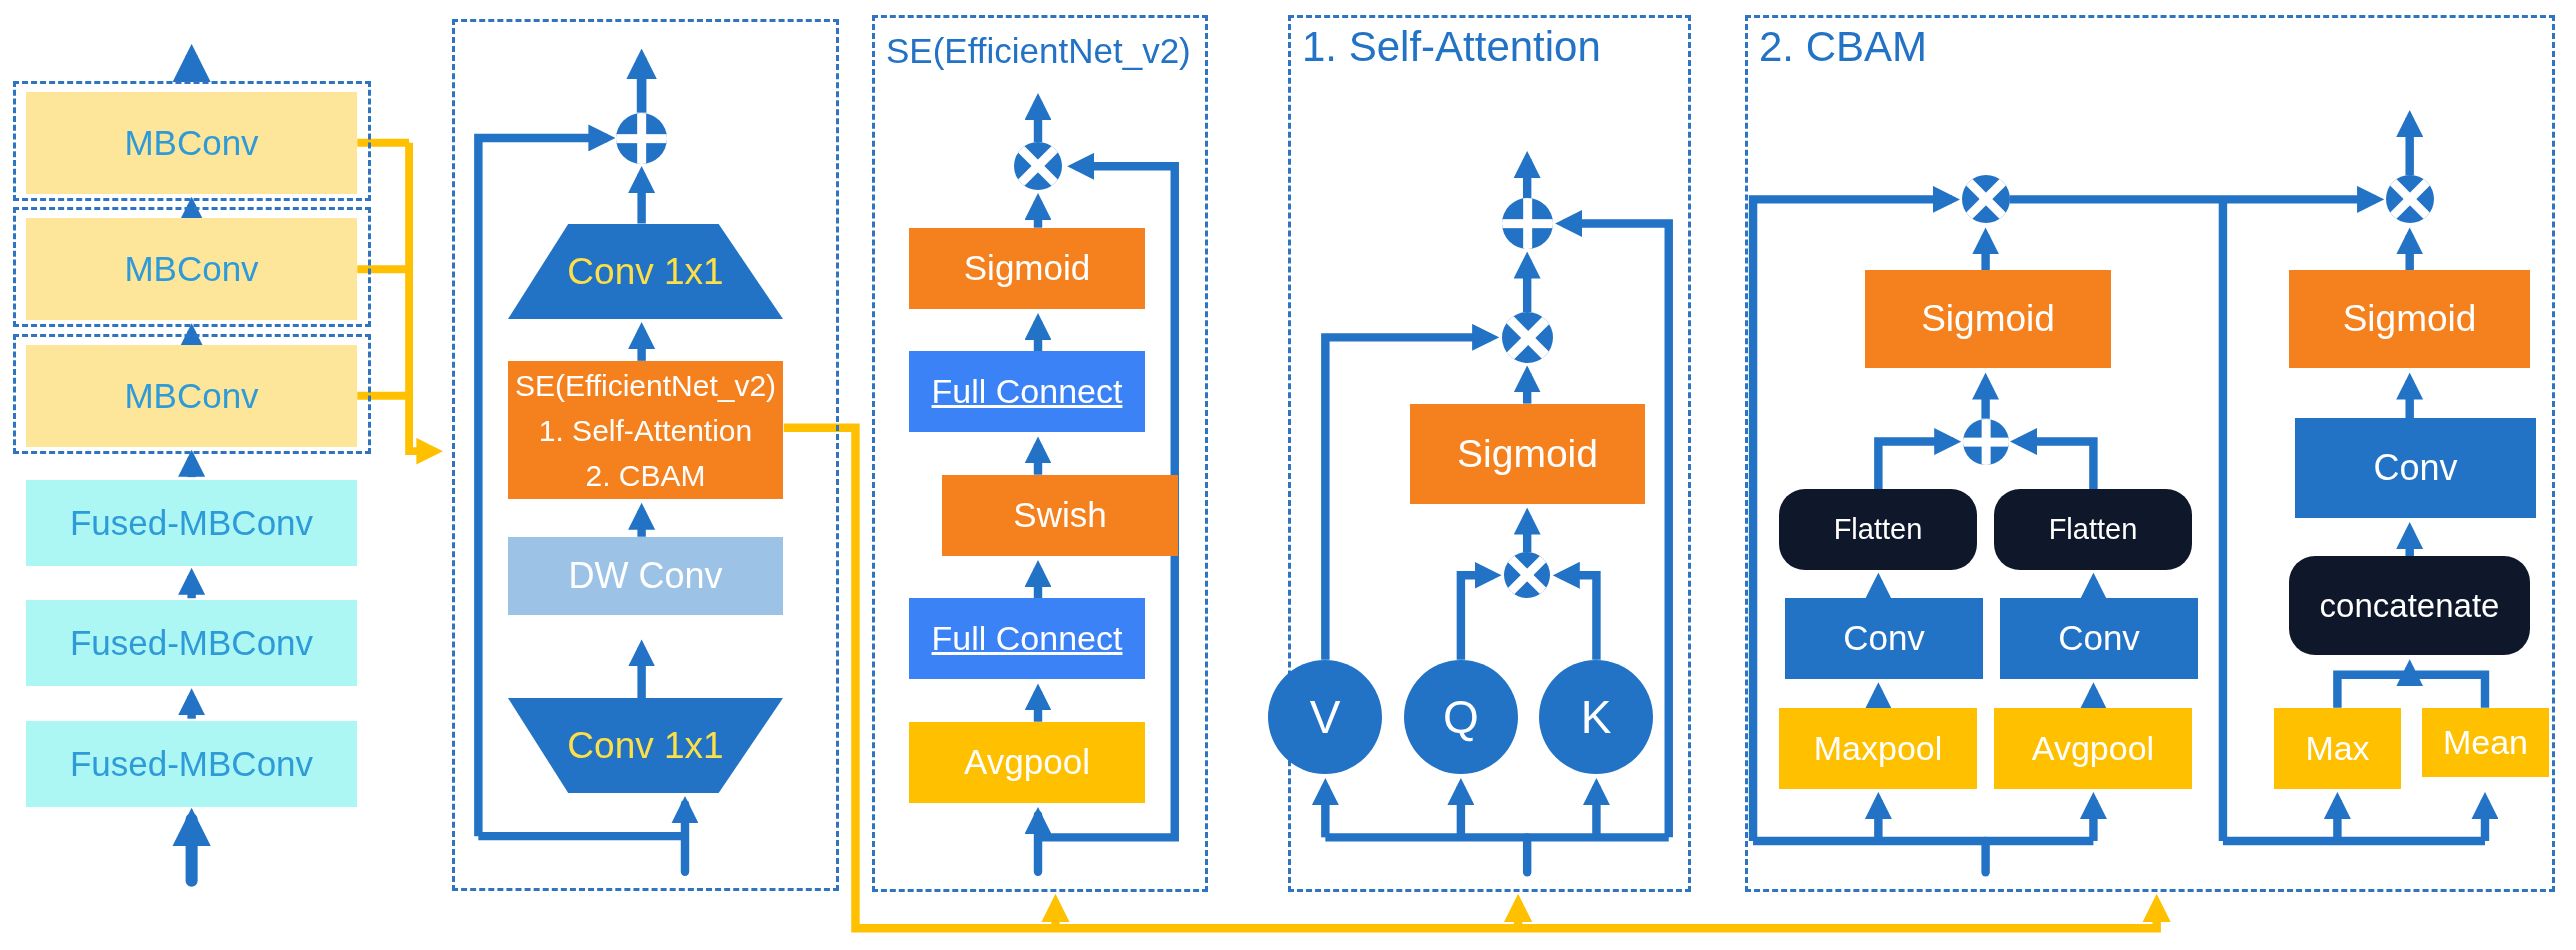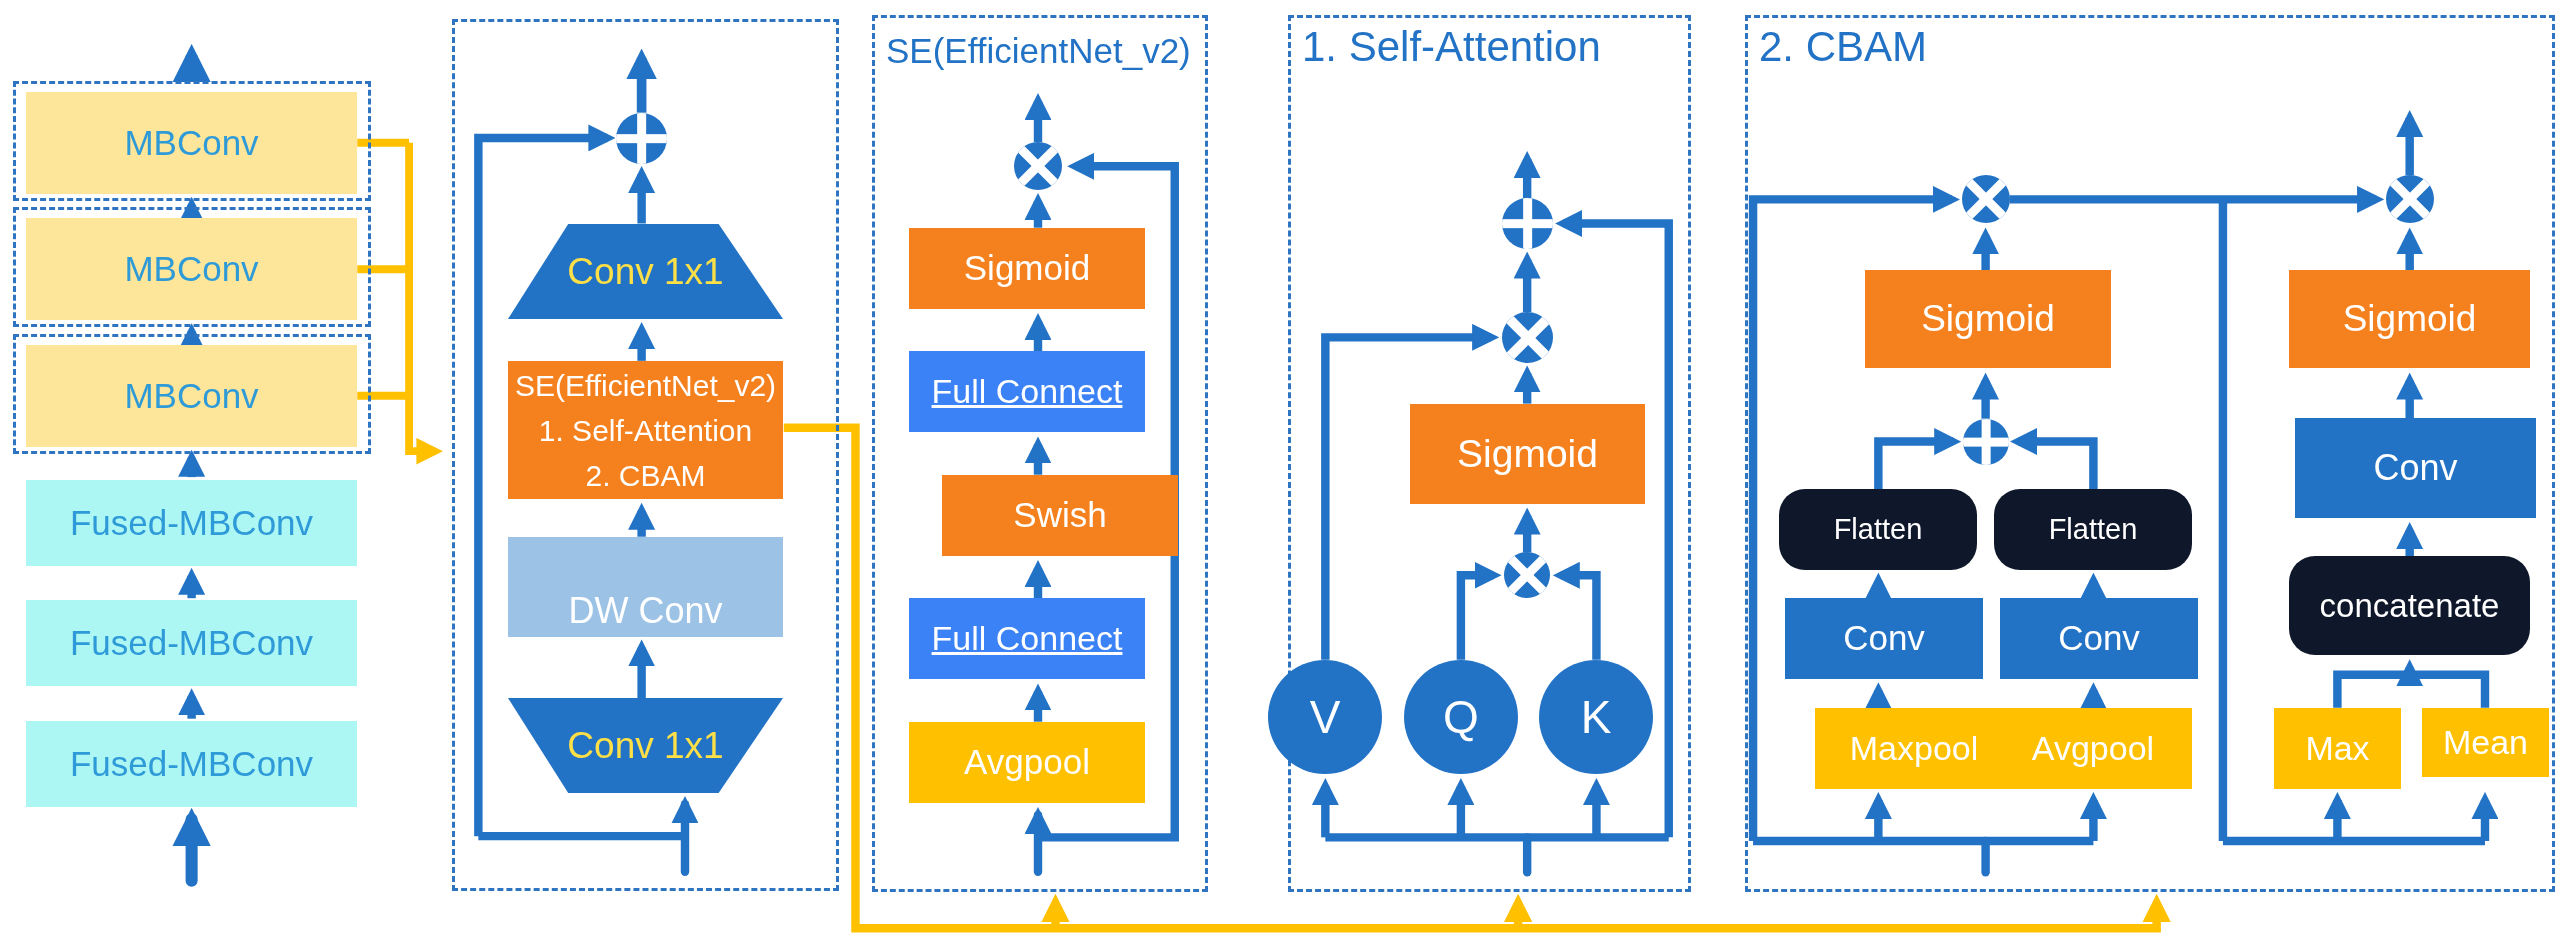--- a/index.html
+++ b/index.html
@@ -164,21 +164,21 @@
               clip-path:polygon(21.9% 0,76.6% 0,100% 100%,0 100%);">
     <span>Conv 1x1</span>
   </div>
 
   <div class="box fill-orange" style="left:508px;top:361px;width:275px;height:138px;font-size:30px;line-height:1.5;flex-direction:column;">
     <span>SE(EfficientNet_v2)</span>
     <span>1. Self-Attention</span>
     <span>2. CBAM</span>
   </div>
 
-  <div class="box fill-lblue" style="left:508px;top:537px;width:275px;height:100px;font-size:36px;align-items:flex-end;">
+  <div class="box fill-lblue" style="left:508px;top:537px;width:275px;height:78px;font-size:36px;">
     <span>DW Conv</span>
   </div>
 
   <div class="trap" style="left:508px;top:698px;width:275px;height:95px;font-size:37px;
               clip-path:polygon(0 0,100% 0,76.6% 100%,21.9% 100%);">
     <span>Conv 1x1</span>
   </div>
 
   <div class="dashedbox" style="left:872px;top:14.5px;width:336px;height:877px;"></div>
   <div class="paneltitle" style="left:886px;top:31px;font-size:35px;">SE(EfficientNet_v2)</div>
@@ -239,21 +239,21 @@
       <span>Flatten</span>
     </div>
 
   <div class="box fill-blue" style="left:1779px;top:598px;width:198px;height:81px;font-size:35px;">
       <span>Conv</span>
     </div>
   <div class="box fill-blue" style="left:1994px;top:598px;width:198px;height:81px;font-size:35px;">
       <span>Conv</span>
     </div>
 
-  <div class="box fill-gold" style="left:1779px;top:708px;width:198px;height:81px;font-size:34px;margin-left:36px;">
+  <div class="box fill-gold" style="left:1779px;top:708px;width:198px;height:81px;font-size:34px;">
       <span>Maxpool</span>
     </div>
   <div class="box fill-gold" style="left:1994px;top:708px;width:198px;height:81px;font-size:34px;">
       <span>Avgpool</span>
     </div>
 
   <div class="op mul" style="left:2386px;top:175px;width:48px;height:48px;"></div>
   <div class="box fill-orange" style="left:2289px;top:270px;width:241px;height:98px;font-size:37px;">
     <span>Sigmoid</span>
   </div>

